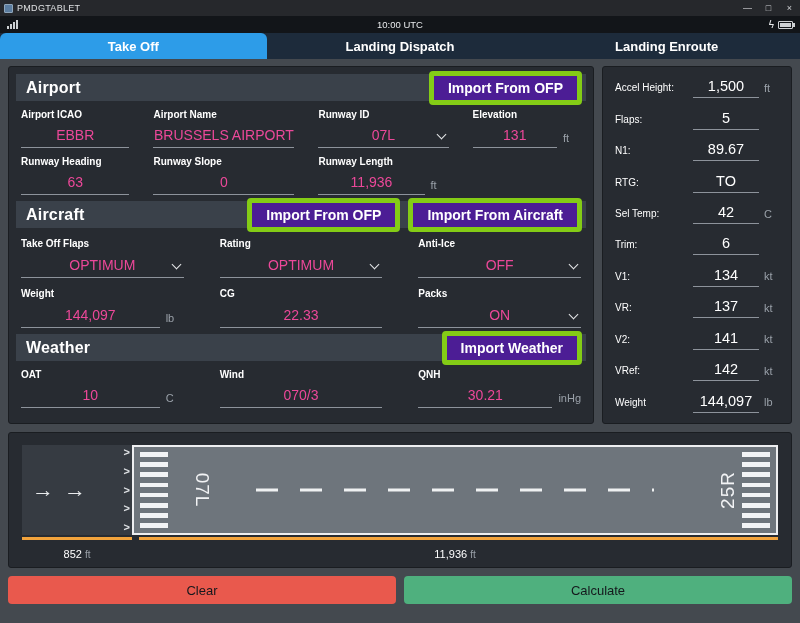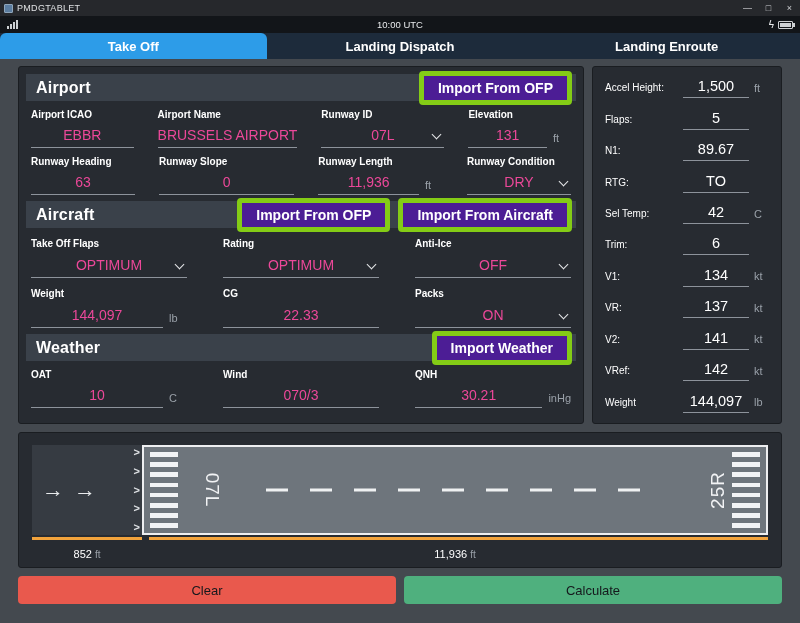--- a/index.html
+++ b/index.html
@@ -25,21 +25,21 @@
   .sb-right { margin-left:auto; margin-right:7px; display:flex; align-items:center; gap:4px; }
   .sb-bolt { font-size:10px; line-height:1; }
   .battery { width:15px; height:8px; border:1px solid #cdd0d3; border-radius:1px; position:relative; }
   .battery::before { content:""; position:absolute; inset:1px; background:#cdd0d3; }
   .battery::after { content:""; position:absolute; right:-3px; top:1.5px; width:2px; height:4px; background:#cdd0d3; }
   
   .tabbar { height:26px; background:#1d2b3b; display:flex; }
   .tab { flex:1; display:flex; align-items:center; justify-content:center; color:#fff; font-size:13px; font-weight:bold; cursor:default; }
   .tab.active { background:#2d9ce8; border-radius:6px 6px 0 0; }
   
-  .content { padding:7px 18px 0; }
+  .content { padding:7px 8px 0; }
   .top-row { display:flex; gap:8px; }
   .card { background:#272b31; border:1px solid #1a1d21; border-radius:3px; }
   .left-card { flex:1; height:358px; display:flex; flex-direction:column; }
   .right-card { width:190px; height:358px; }
   
   .sec-header { background:#3a414a; margin:7px 7px 0; height:27px; display:flex; align-items:center; padding:0 4px 0 10px; flex:none; }
   .sec-header.mt { margin-top:6px; }
   .sec-title { font-size:16px; color:#fff; font-weight:bold; letter-spacing:.2px; }
   .sec-buttons { margin-left:auto; display:flex; gap:8px; }
   .imp-btn { background:#4c1d95; border:5px solid #84cc16; border-radius:4px; color:#fff; font-size:14px; font-weight:bold; padding:4px 14px; font-family:inherit; cursor:default; }
@@ -192,29 +192,20 @@
         </div>
         <div class="field">
           <div class="f-label">Runway Length</div>
           <div class="f-ctrl">
             <div class="f-line">
                 <span class="f-value">11,936</span>
               </div>
             <span class="f-unit">ft</span>
           </div>
         </div>
-        <div class="field">
-          <div class="f-label">Runway Condition</div>
-          <div class="f-ctrl">
-            <div class="f-line">
-                <span class="f-value">DRY</span>
-                <span class="chev"></span>
-              </div>
-          </div>
-        </div>
       </div>
 
       <div class="sec-header mt">
         <span class="sec-title">Aircraft</span>
         <div class="sec-buttons">
           <button class="imp-btn">Import From OFP</button>
           <button class="imp-btn">Import From Aircraft</button>
         </div>
       </div>
 

